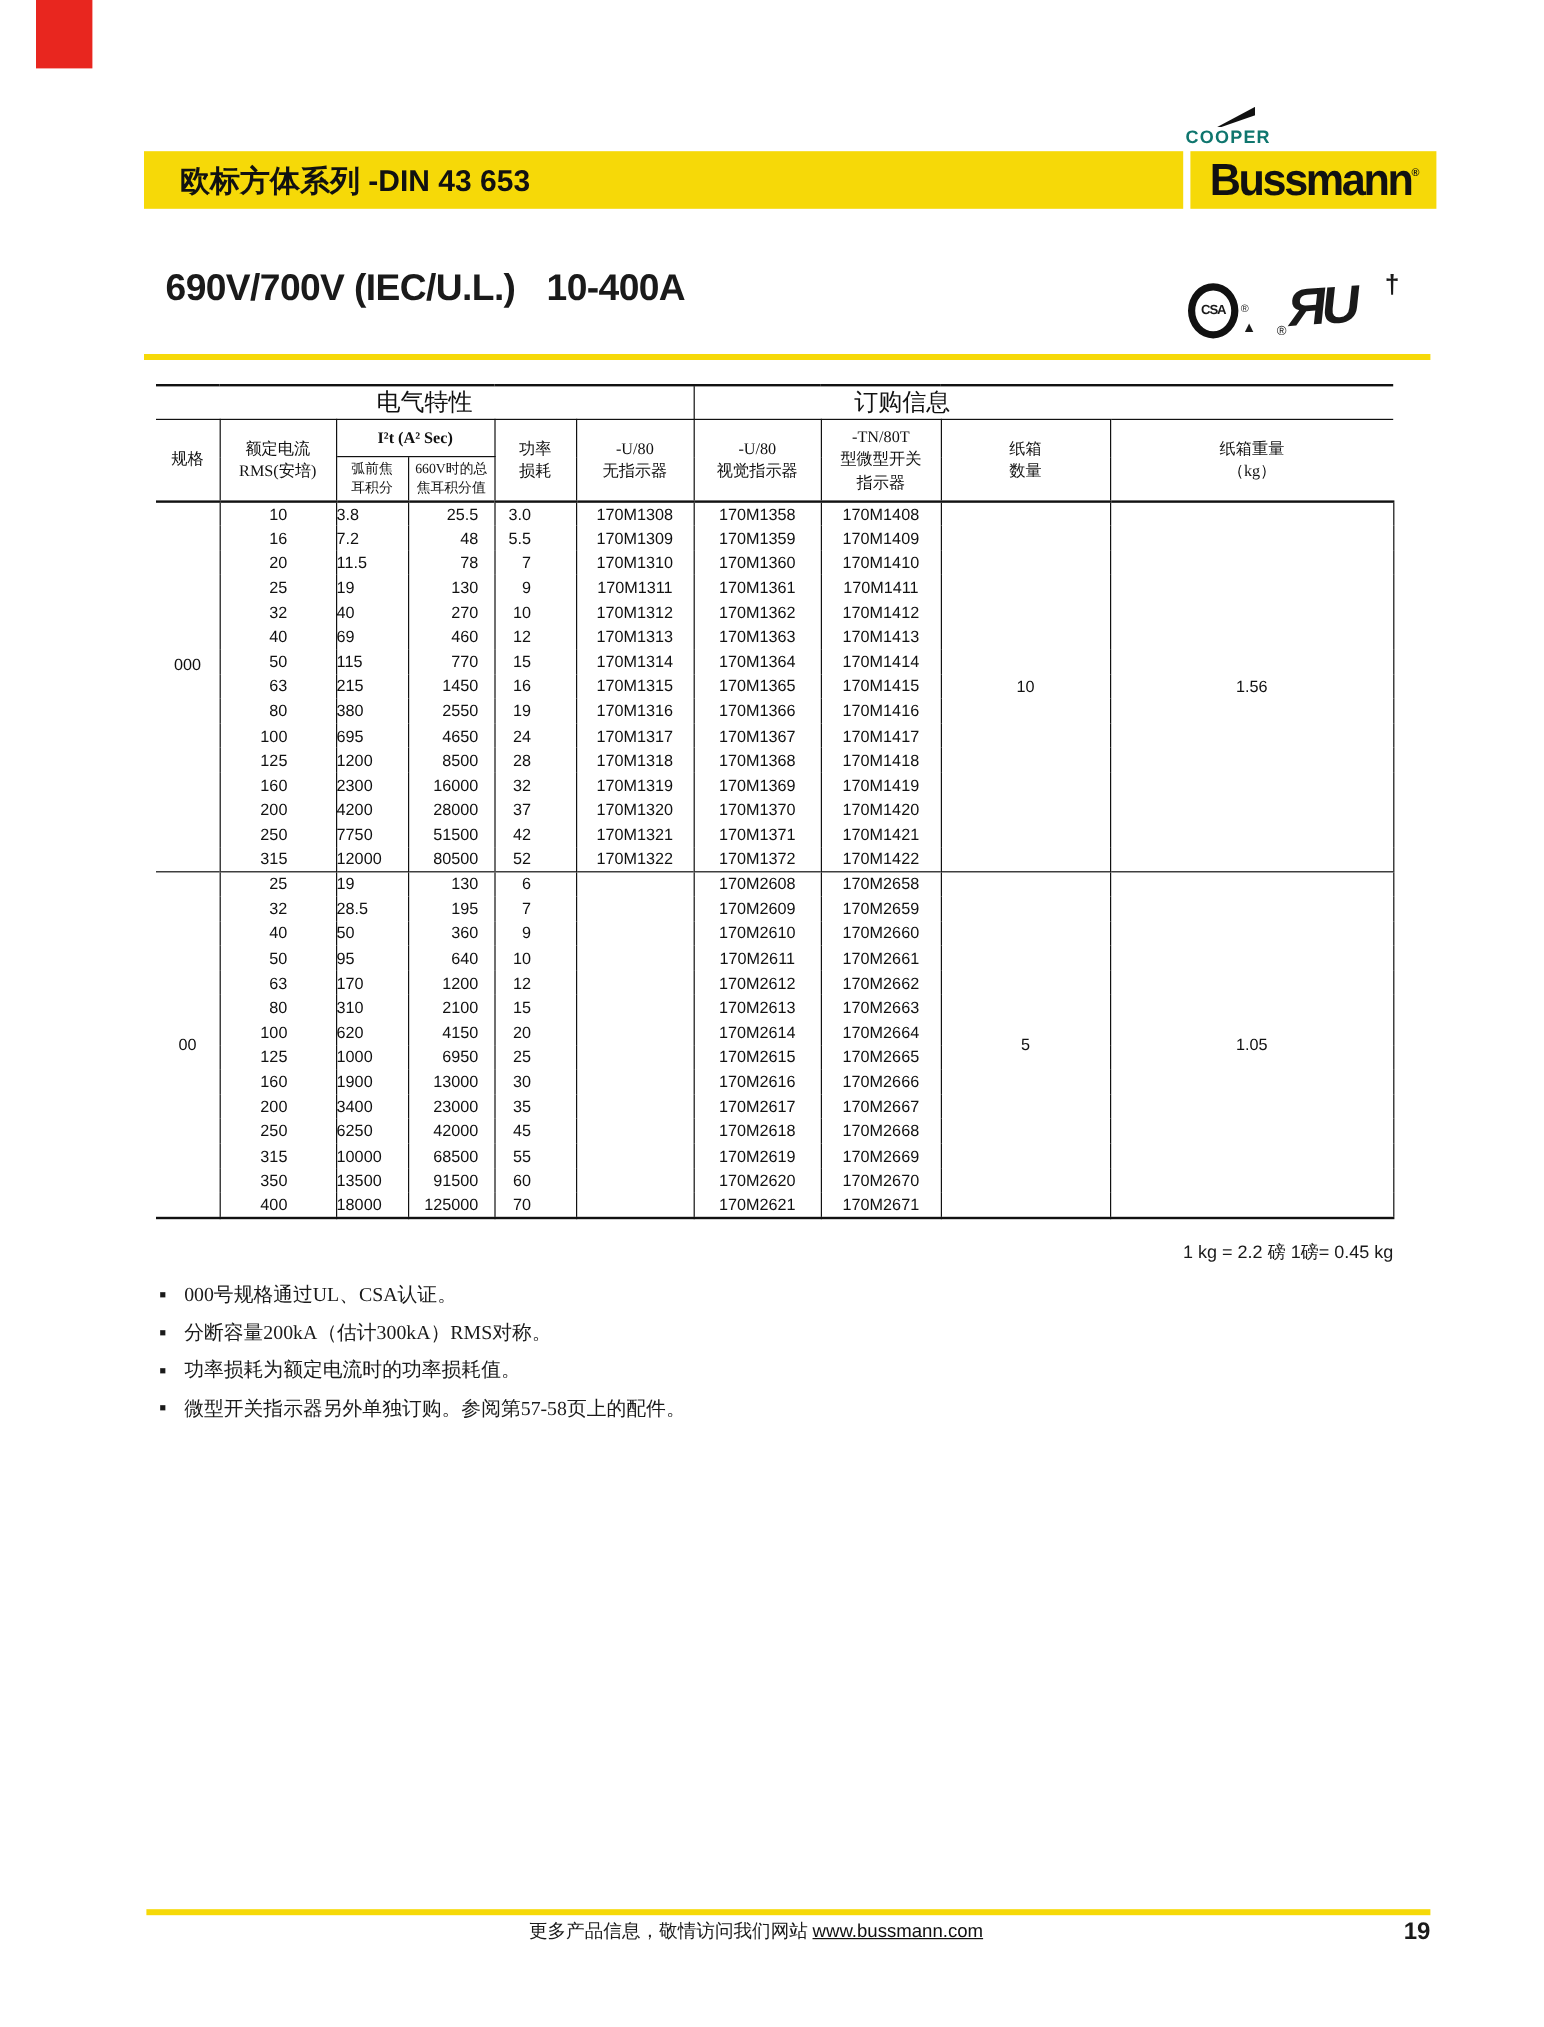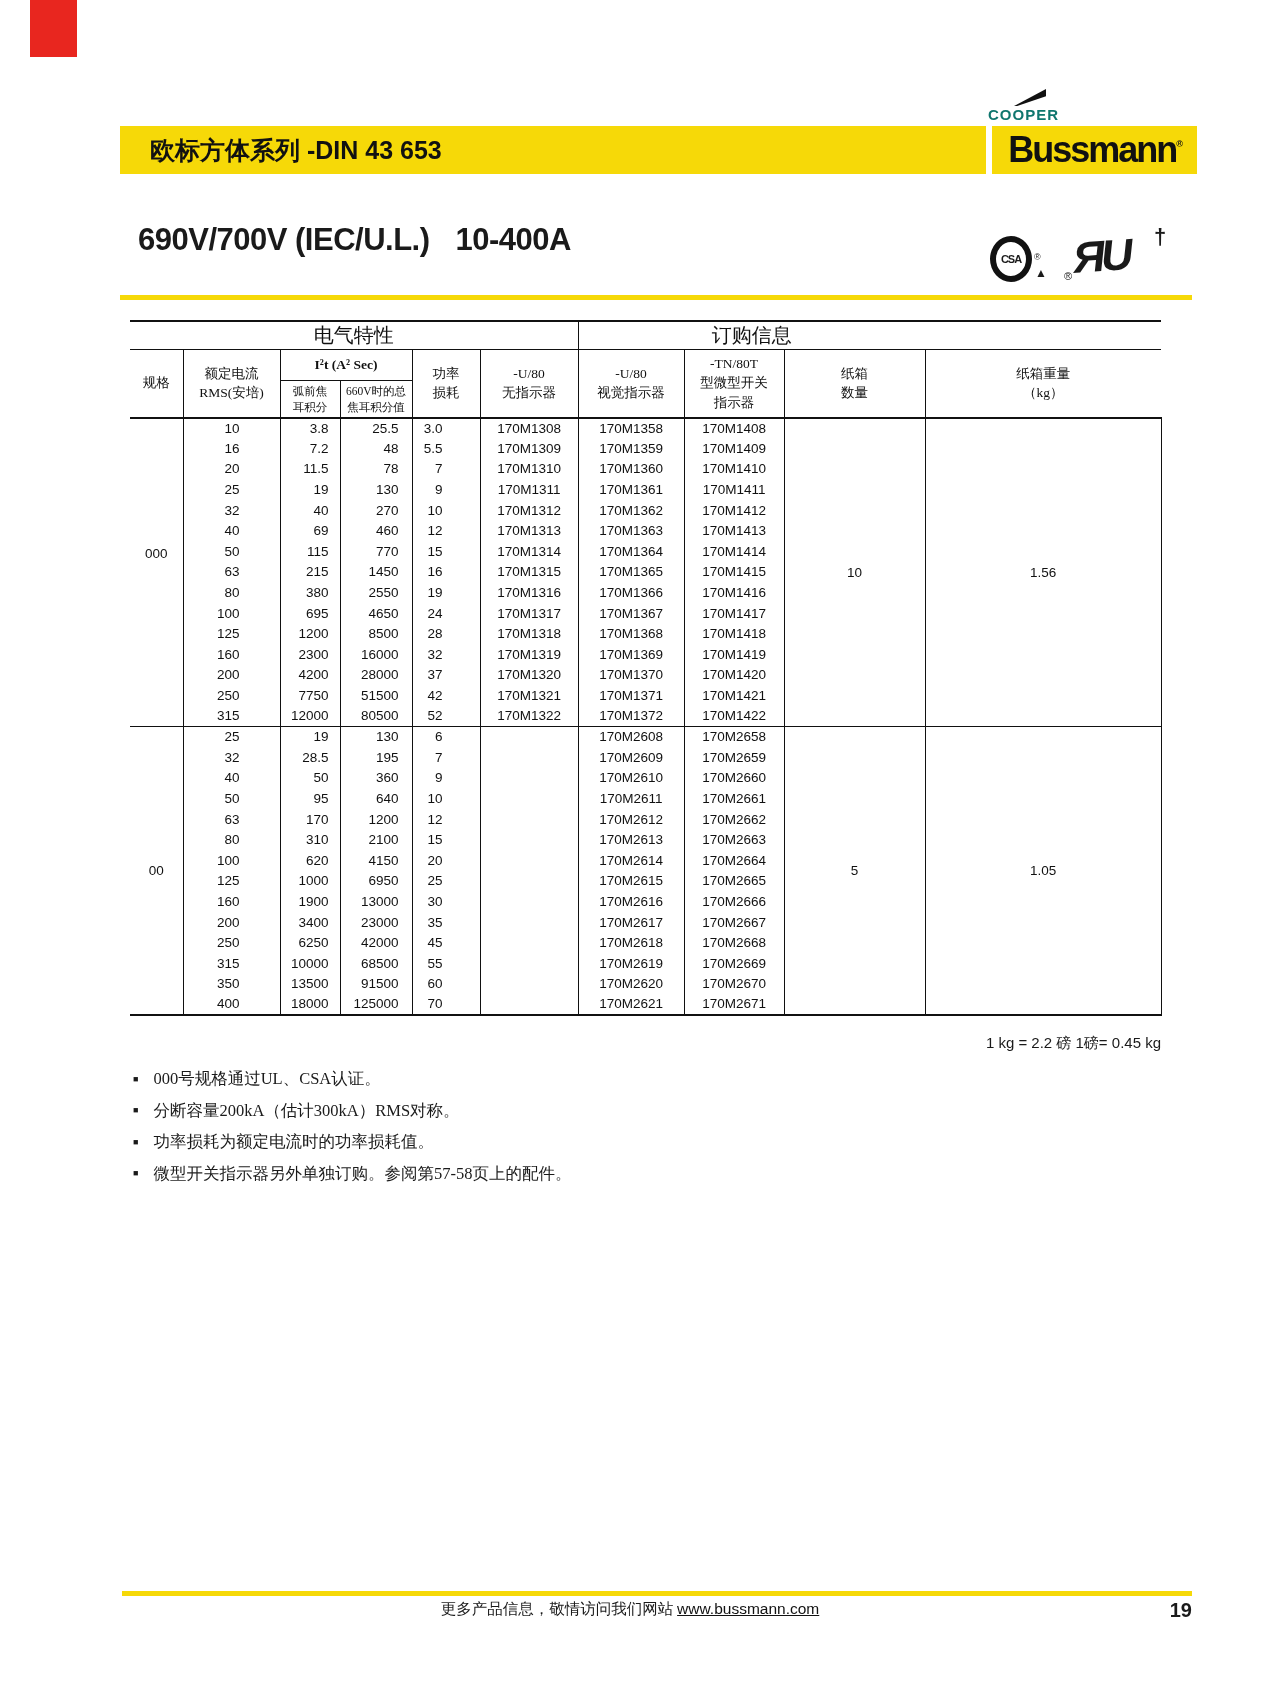--- a/index.html
+++ b/index.html
@@ -70,21 +70,21 @@
     font-size:11.5px; line-height:1.4; }
   th.no-r { border-right:none !important; }
   th .ln { display:block; }
 
   .spec-table tbody td { height:20.6px; border-right:1px solid #111; vertical-align:middle;
     font-size:13.5px; font-family:"Liberation Sans","DejaVu Sans",sans-serif; }
   .spec-table tbody tr.sep td { border-top:1px solid #111; }
   td.c-spec { text-align:center; }
   td.c-spec.g0 { padding-bottom:38px; vertical-align:middle; }
   td.c-cur  { text-align:right; padding-right:40px; }
-  td.c-i2t1 { text-align:right; padding-right:11px; }
+  td.c-i2t1 { text-align:left; padding-right:11px; }
   td.c-i2t2 { text-align:right; padding-right:13px; }
   td.c-pwr  { text-align:right; padding-right:37px; }
   td.c-pn1, td.c-pn2, td.c-pn3 { text-align:center; }
   td.c-qty  { text-align:center; }
   td.c-wt   { text-align:center; border-right:none; }
 
   
   .conv-note { left:130px; top:1034px; width:1031px; text-align:right; font-size:15px; }
   .notes { left:133px; top:1068px; width:900px; list-style:none; }
   .notes li { display:flex; align-items:center; margin-bottom:9.5px; font-size:16.5px;

